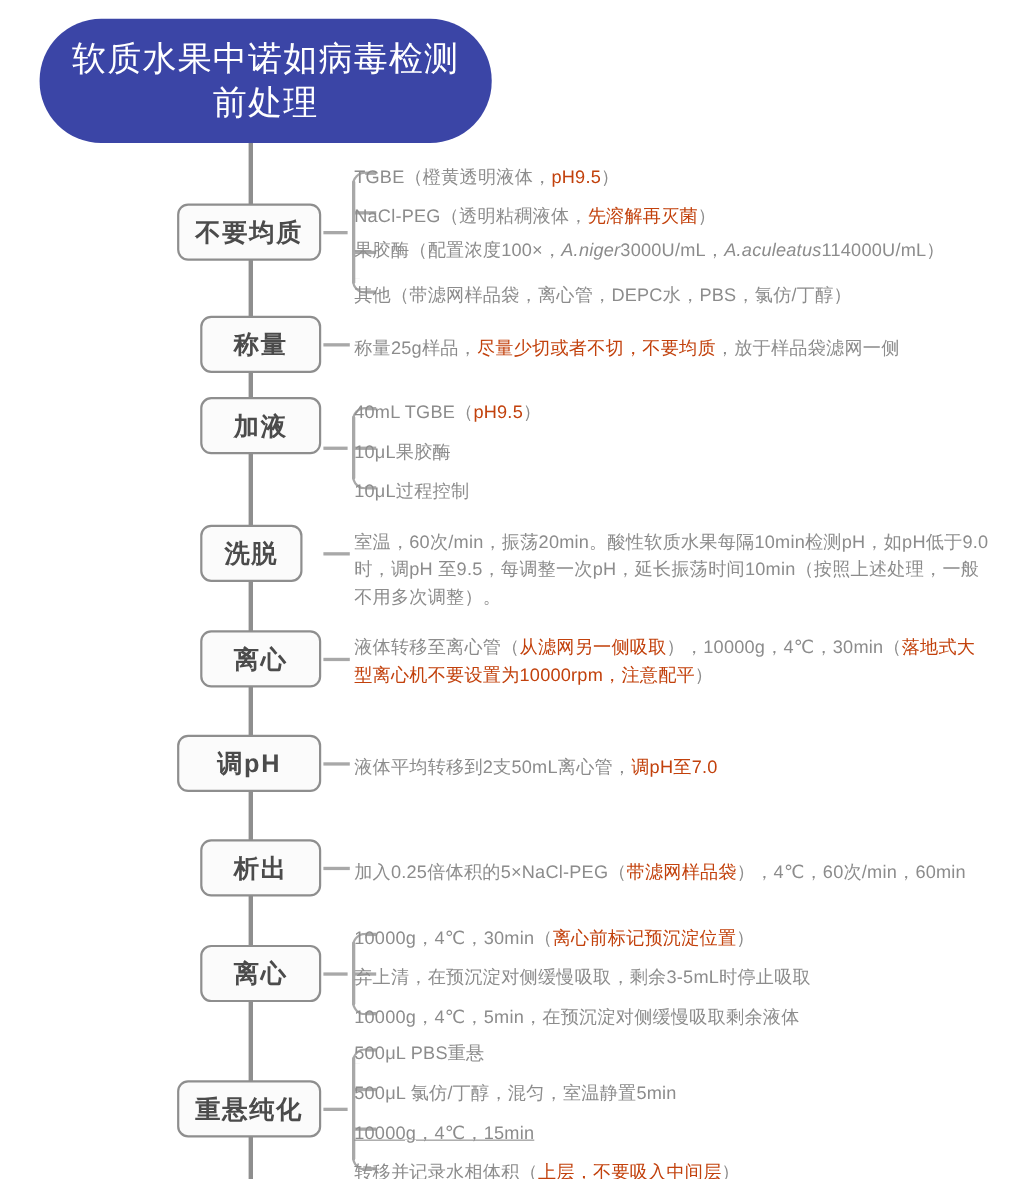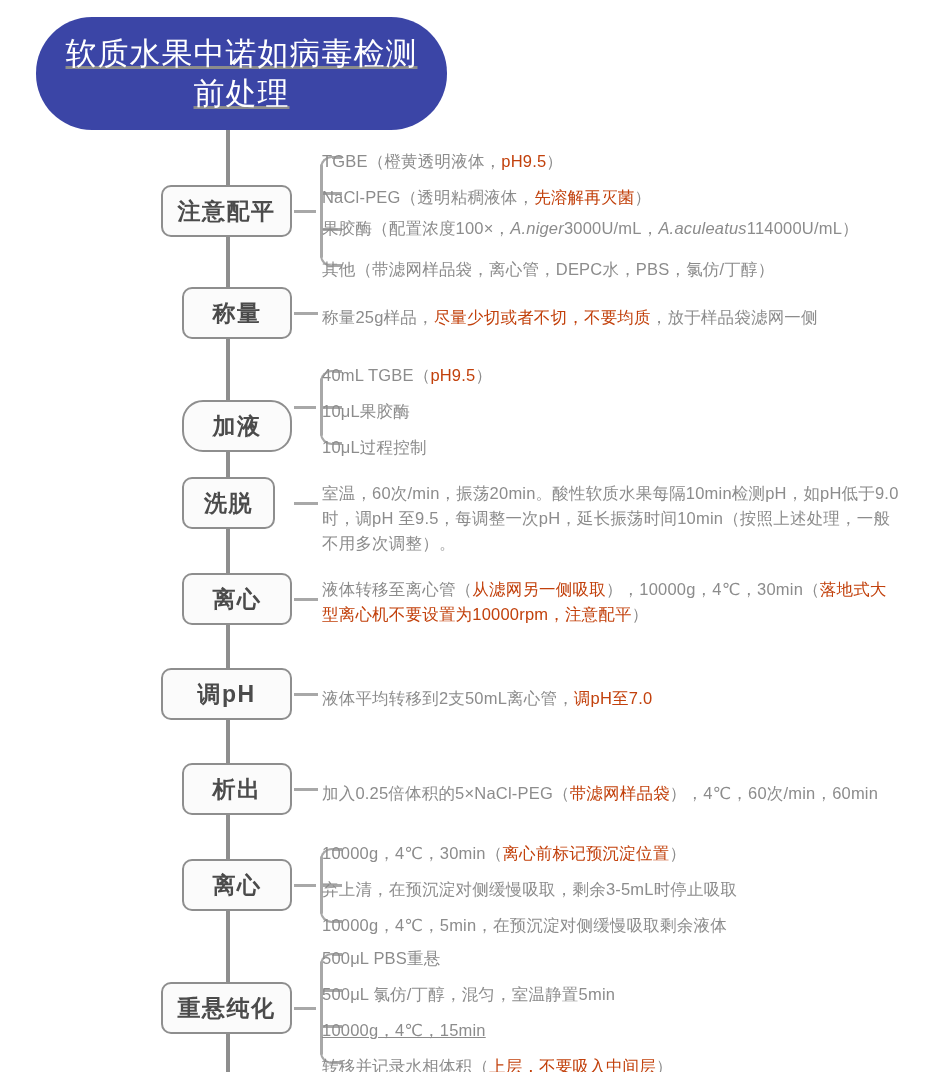--- a/index.html
+++ b/index.html
@@ -16,21 +16,20 @@
   
   #title-pill {
     position: absolute;
     left: 36px; top: 17px;
     width: 411px; height: 113px;
     background: #3b45a6;
     border-radius: 56px;
     display: flex; align-items: center; justify-content: center;
     text-align: center;
     z-index: 5;
-    text-decoration: underline;
   }
   #title-pill .t {
     color: #ffffff;
     font-size: 31px;
     line-height: 1.28;
     font-weight: 500;
     letter-spacing: 1px;
     padding: 0 24px;
     white-space: pre-line;
   }
@@ -134,21 +133,21 @@
 <div id="title-pill">
   <div class="t">软质水果中诺如病毒检测
 前处理</div>
 </div>
 
 <div id="trunk"></div>
 
 <div id="flow-root">
     <div class="row" style="top: 0px;">
       <div class="node w-wide" style="top: 185px;">
-        <span>注意配平</span>
+        <span>不要均质</span>
       </div>
       <div class="items" style="top: 144px;">
         <div class="item" style="height: 36px; display: flex; align-items: center;">TGBE（橙黄透明液体，<span class="em-red">pH9.5</span>）</div>
         <div class="item" style="height: 36px; display: flex; align-items: center;">NaCl-PEG（透明粘稠液体，<span class="em-red">先溶解再灭菌</span>）</div>
         <div class="item" style="height: 36px; display: flex; ">果胶酶（配置浓度100×，<em>A.niger</em> 3000U/mL，<em>A.aculeatus</em> 114000U/mL）</div>
         <div class="item" style="height: 36px; display: flex; align-items: center;">其他（带滤网样品袋，离心管，DEPC水，PBS，氯仿/丁醇）</div>
       </div>
       <div class="stub" style="left: 294px; top: 210px; width: 22px;"></div>
       <div class="bracket" style="left: 320px; top: 164px; height: 94px;"></div>
       <div class="cap-top" style="left: 320px; top: 156px;"></div>
@@ -161,21 +160,21 @@
     <div class="row" style="top: 0px;">
       <div class="node w-mid" style="top: 287px;">
         <span>称量</span>
       </div>
       <div class="items" style="top: 300px;">
         <div class="item" style="height: 36px; display: flex; align-items: center;">称量25g样品，<span class="em-red">尽量少切或者不切，不要均质</span>，放于样品袋滤网一侧</div>
       </div>
       <div class="stub" style="left: 294px; top: 312px; width: 24px;"></div>
     </div>
     <div class="row" style="top: 0px;">
-      <div class="node w-mid" style="top: 400px; border-radius: 21px;">
+      <div class="node w-mid" style="top: 361px;">
         <span>加液</span>
       </div>
       <div class="items" style="top: 358px;">
         <div class="item" style="height: 36px; display: flex; align-items: center;">40mL TGBE（<span class="em-red">pH9.5</span>）</div>
         <div class="item" style="height: 36px; display: flex; align-items: center;">10μL果胶酶</div>
         <div class="item" style="height: 36px; display: flex; align-items: center;">10μL过程控制</div>
       </div>
       <div class="stub" style="left: 294px; top: 406px; width: 22px;"></div>
       <div class="bracket" style="left: 320px; top: 378px; height: 58px;"></div>
       <div class="cap-top" style="left: 320px; top: 370px;"></div>

